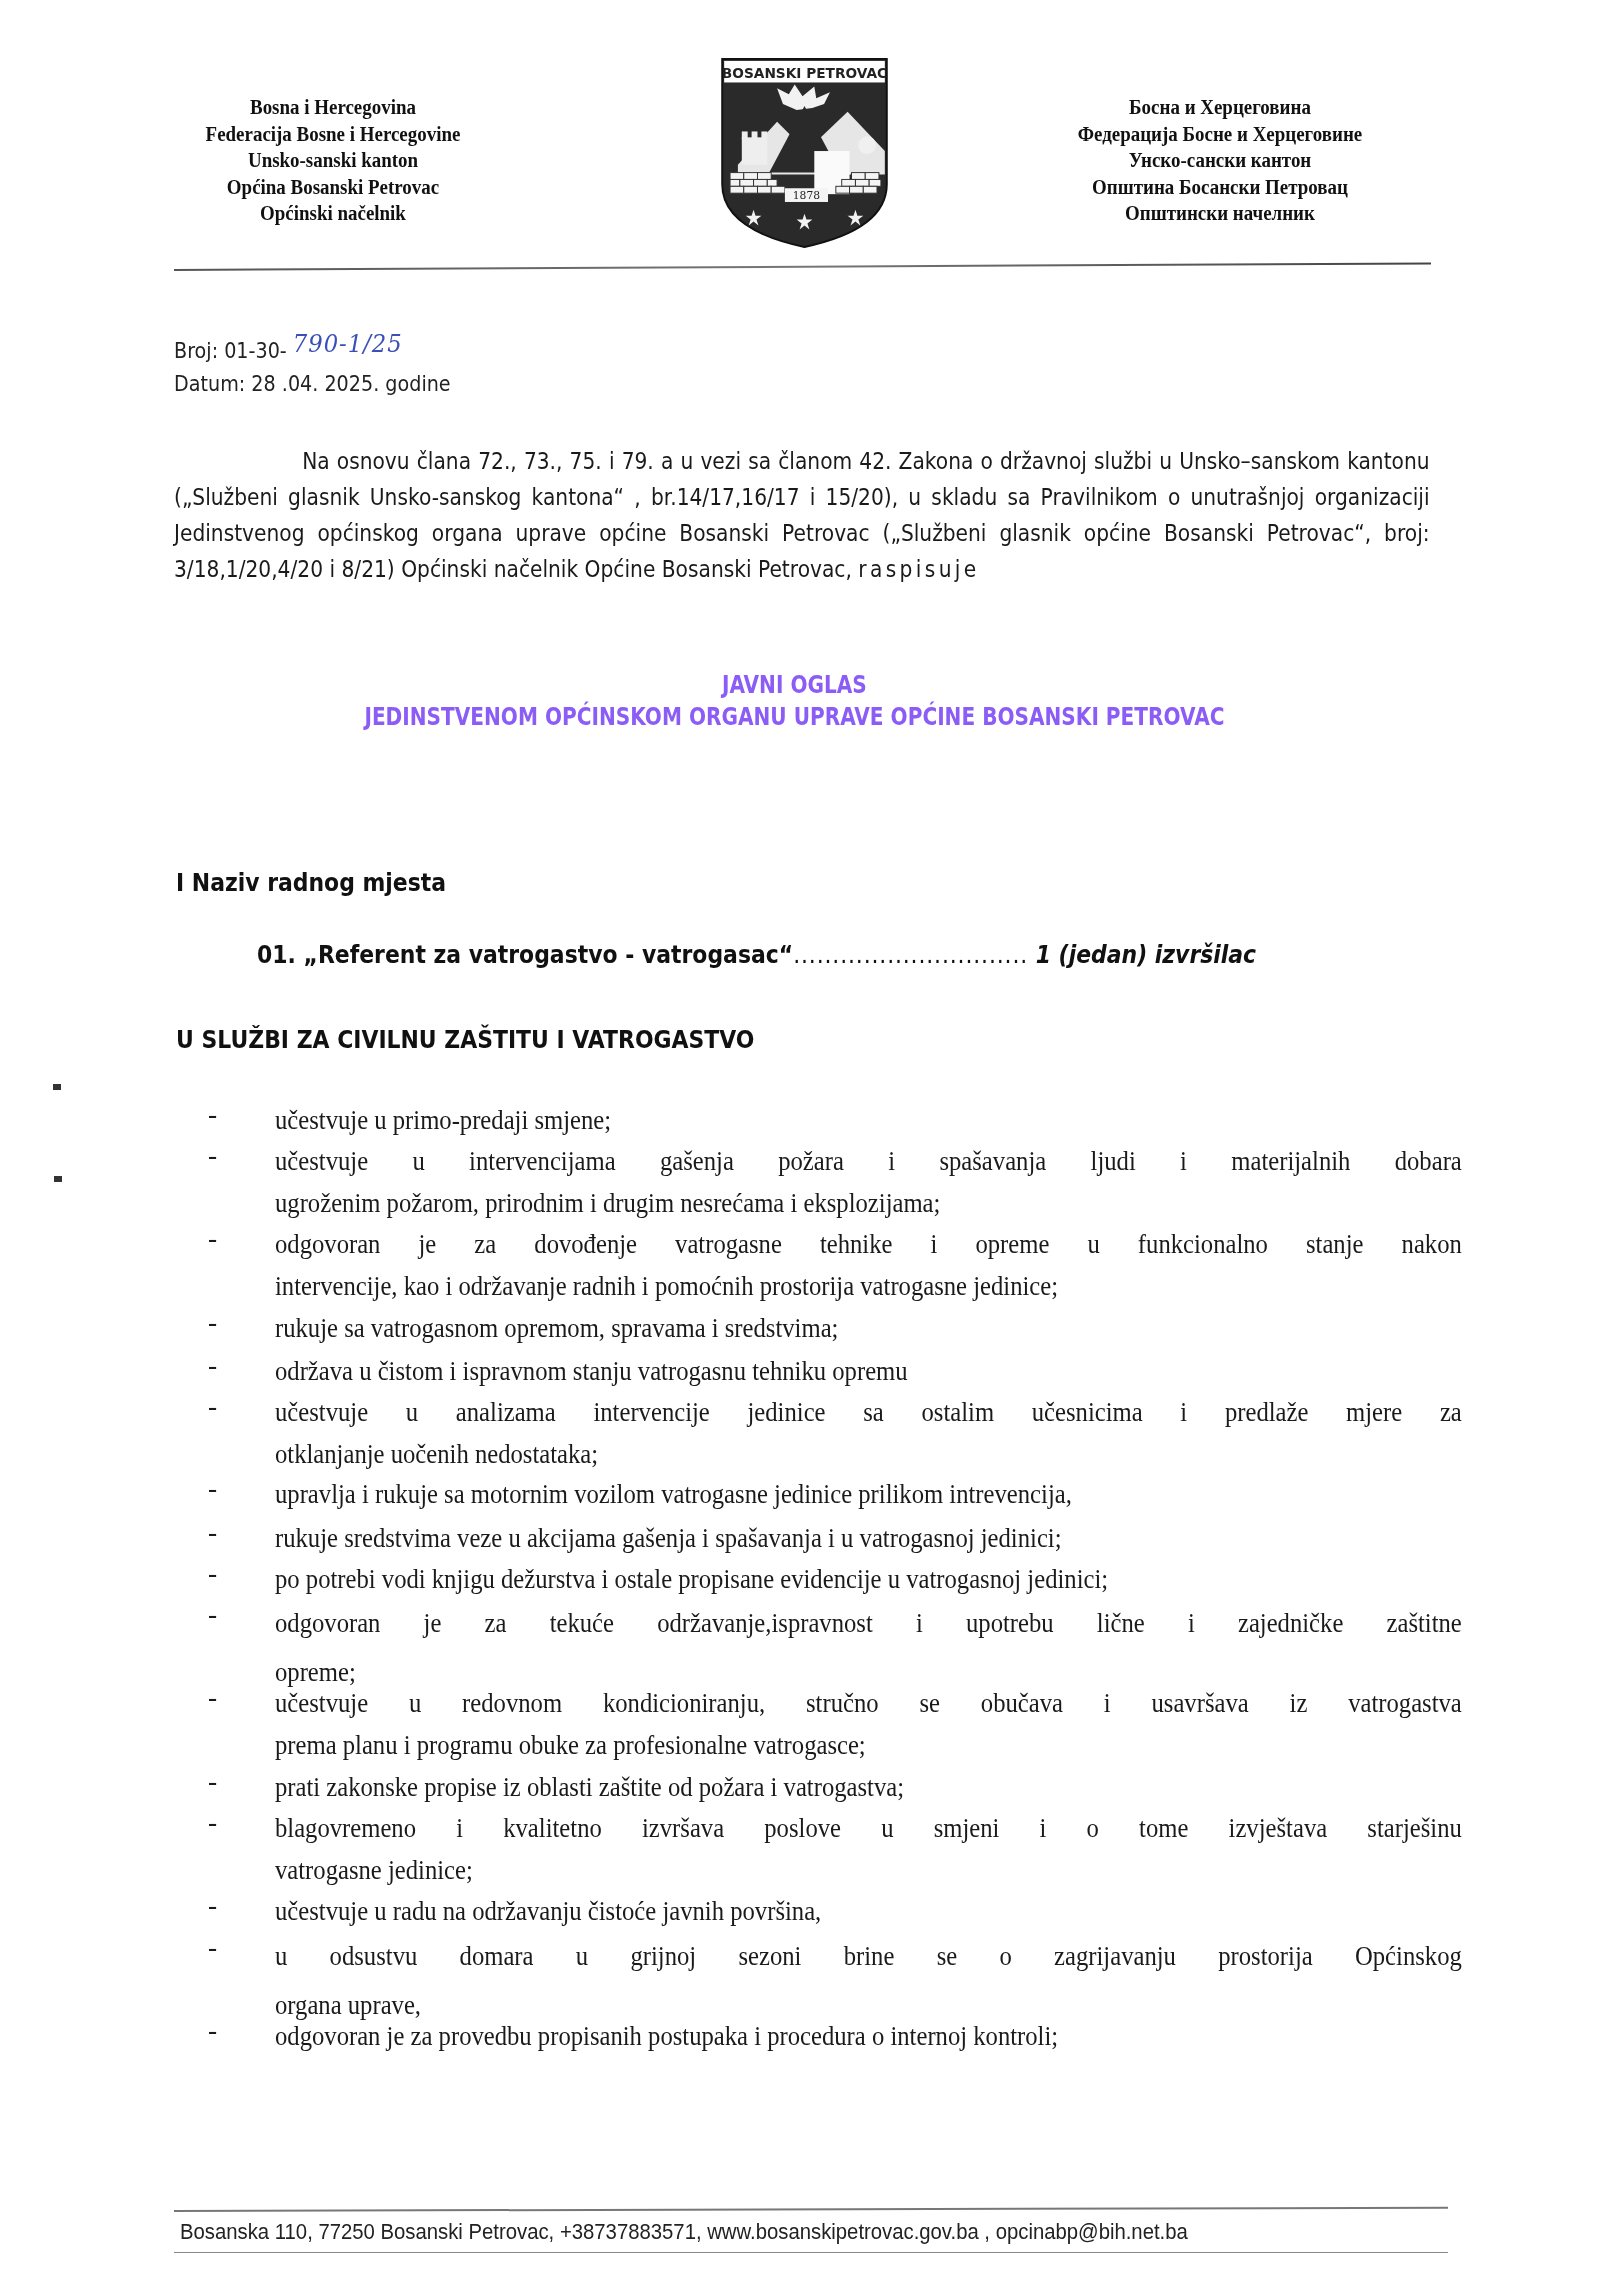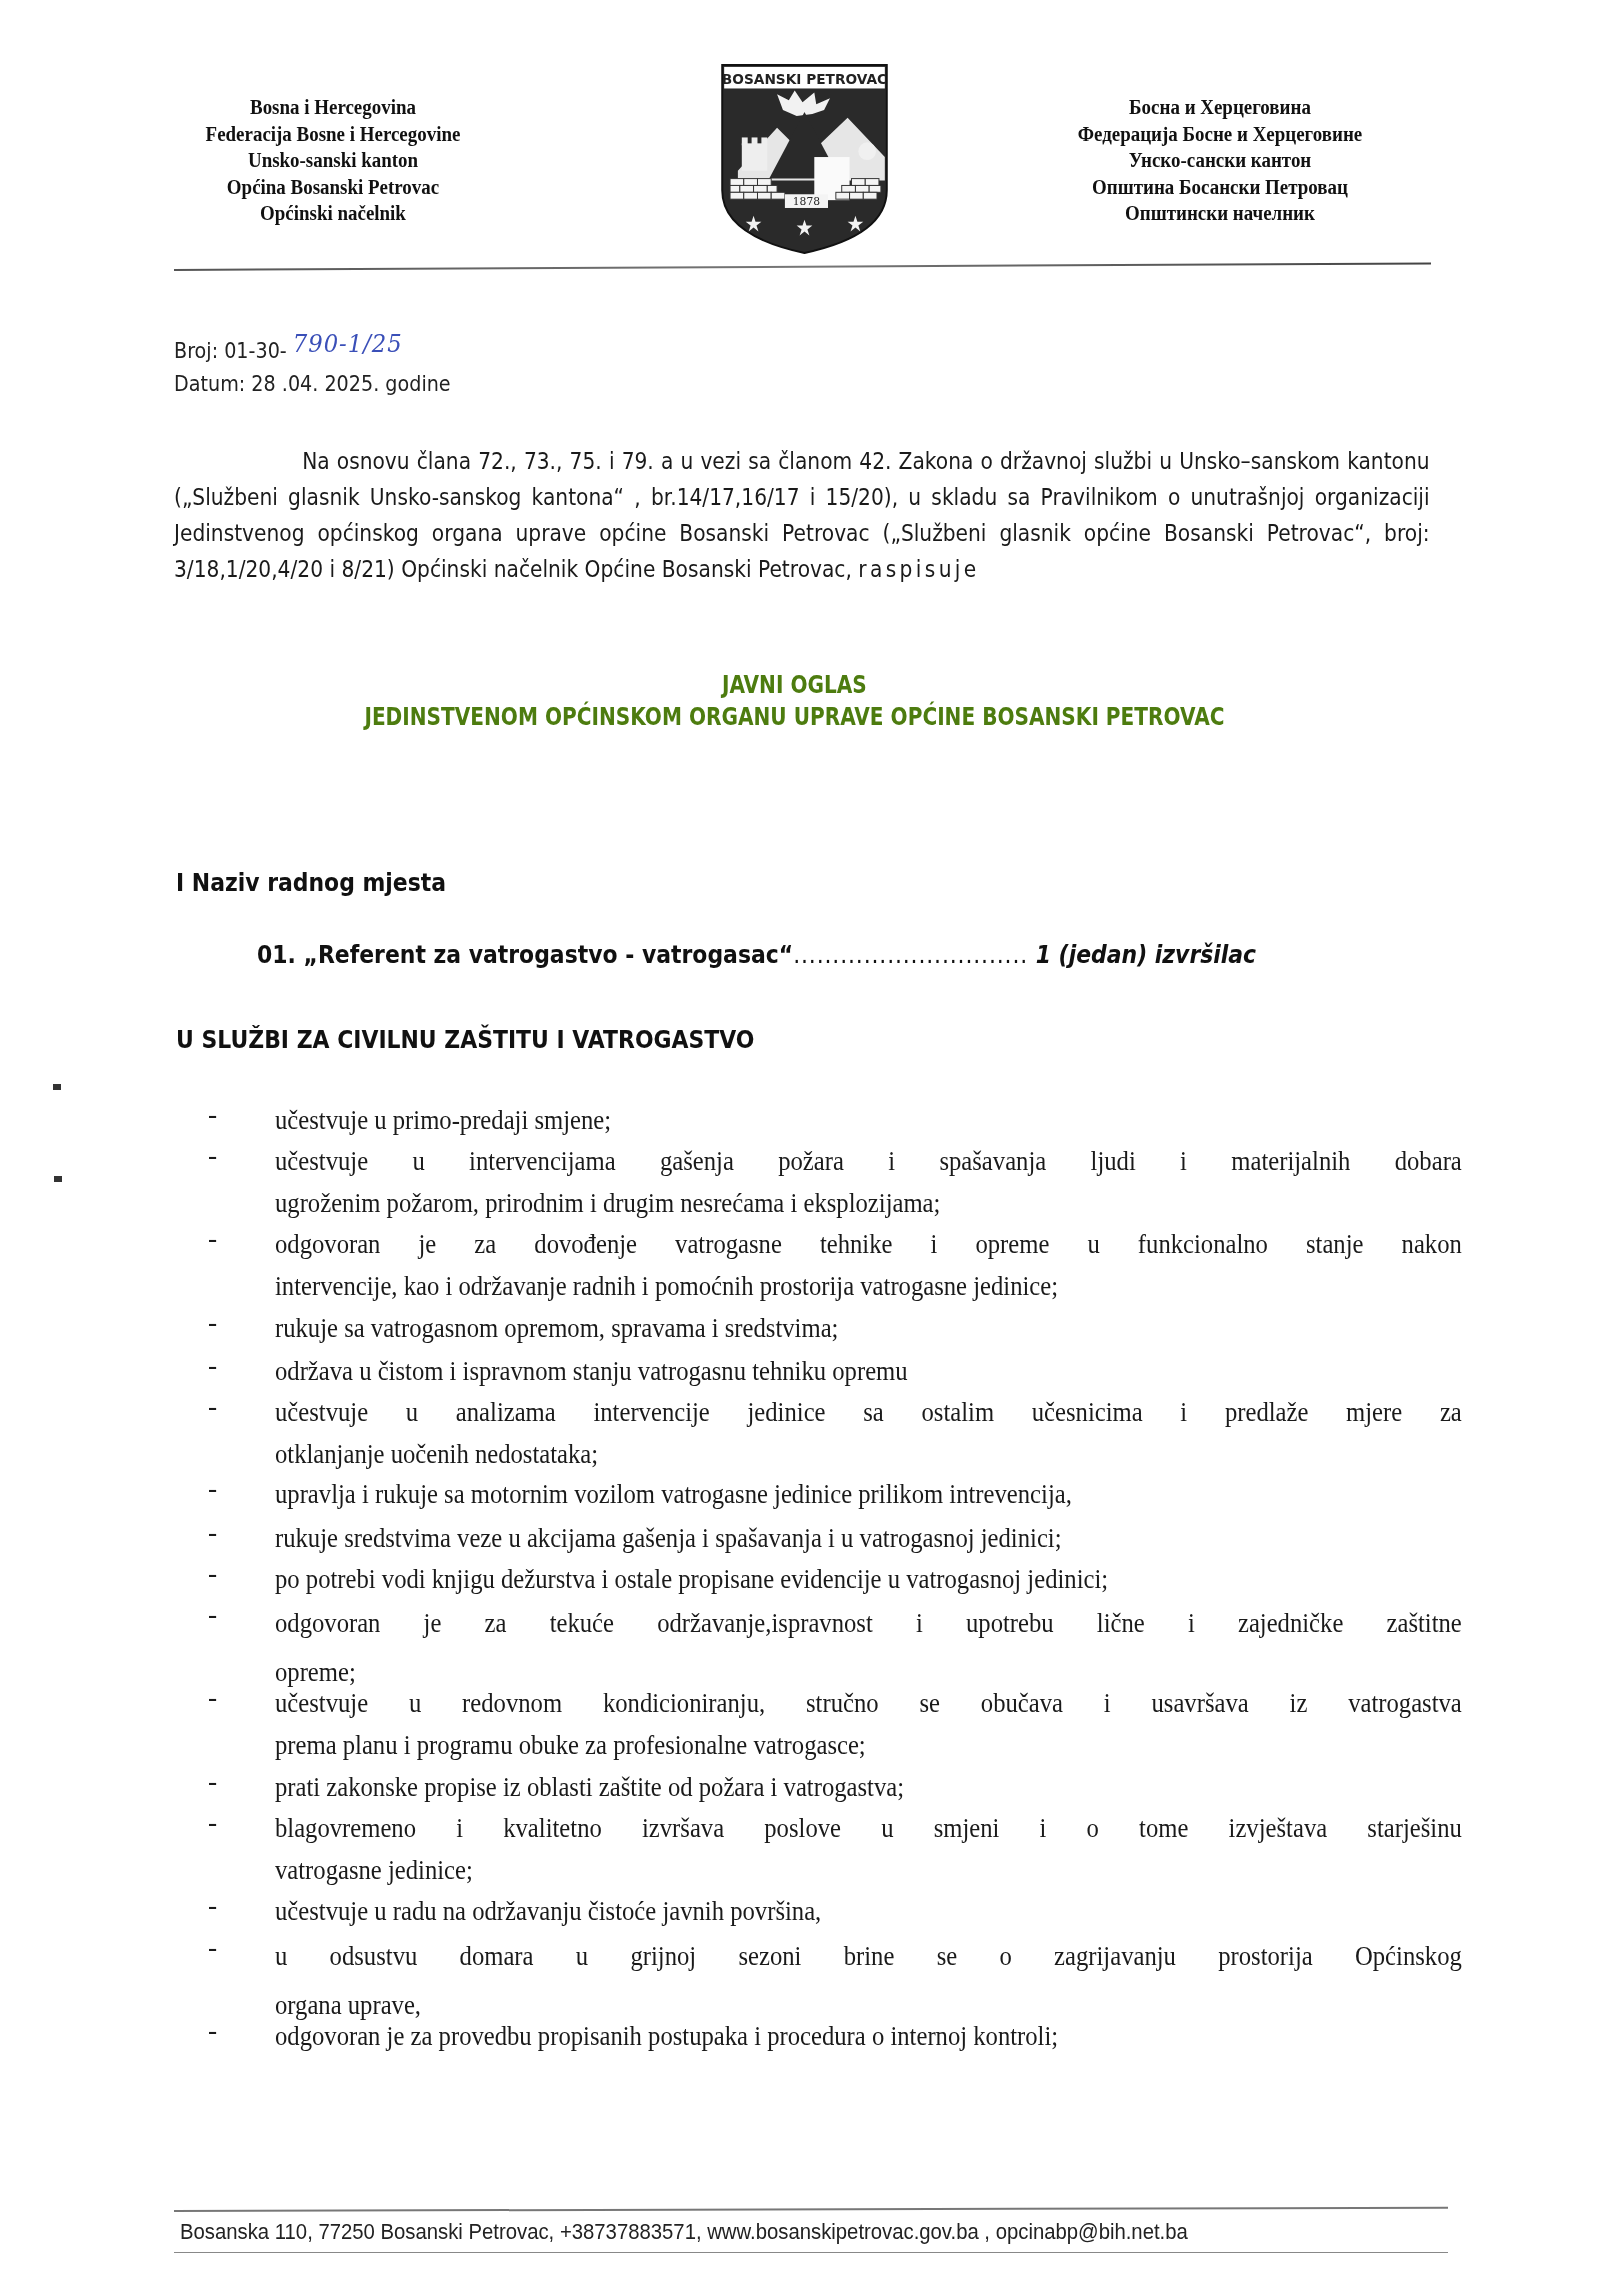--- a/index.html
+++ b/index.html
@@ -14,21 +14,21 @@
     .hdr-col {
       position: absolute; top: 94px; text-align: center;
       font-family: "Liberation Serif", serif; font-weight: bold;
       font-size: 20.6px; line-height: 26.5px; color: #111;
       transform: scaleX(0.92); transform-origin: center top;
     }
     .hdr-left { left: 147px; width: 372px; }
     .hdr-right { left: 1019px; width: 402px; }
     .hdr-col div { white-space: nowrap; }
 
-    .crest { left: 718px; top: 63px; width: 173px; height: 192px; }
+    .crest { left: 718px; top: 57px; width: 173px; height: 192px; }
 
     .rule-top {
       left: 174px; top: 269px; width: 1257px; height: 2px;
       background: linear-gradient(90deg, #555, #777 50%, #444);
       transform: rotate(-0.3deg); transform-origin: left center;
     }
 
     
     .ref {
       left: 174px; top: 333px; font-family: "DejaVu Sans", sans-serif;
@@ -48,21 +48,21 @@
       transform: scaleX(0.86); transform-origin: left top;
       width: 1460px;
     }
     .intro p { margin: 0; text-indent: 149px; }
     .spaced { letter-spacing: 3.9px; }
 
     
     .title {
       left: 157px; top: 669px; width: 1274px; text-align: center;
       font-family: "DejaVu Sans", sans-serif; font-weight: bold;
-      font-size: 24.5px; line-height: 32px; color: #4d7c0f;
+      font-size: 24.5px; line-height: 32px; color: #8b5cf6;
     }
     .title div { text-decoration: underline; text-decoration-thickness: 2px; text-underline-offset: 2.9px; white-space: nowrap; }
     .title .squeeze { display: inline-block; transform: scaleX(0.82); transform-origin: center; }
 
     .sec-heading {
       left: 176px; top: 867px; font-family: "DejaVu Sans", sans-serif;
       font-weight: bold; font-size: 25.5px; color: #111;
       transform: scaleX(0.86); transform-origin: left top; white-space: nowrap;
     }
     .position-line {

